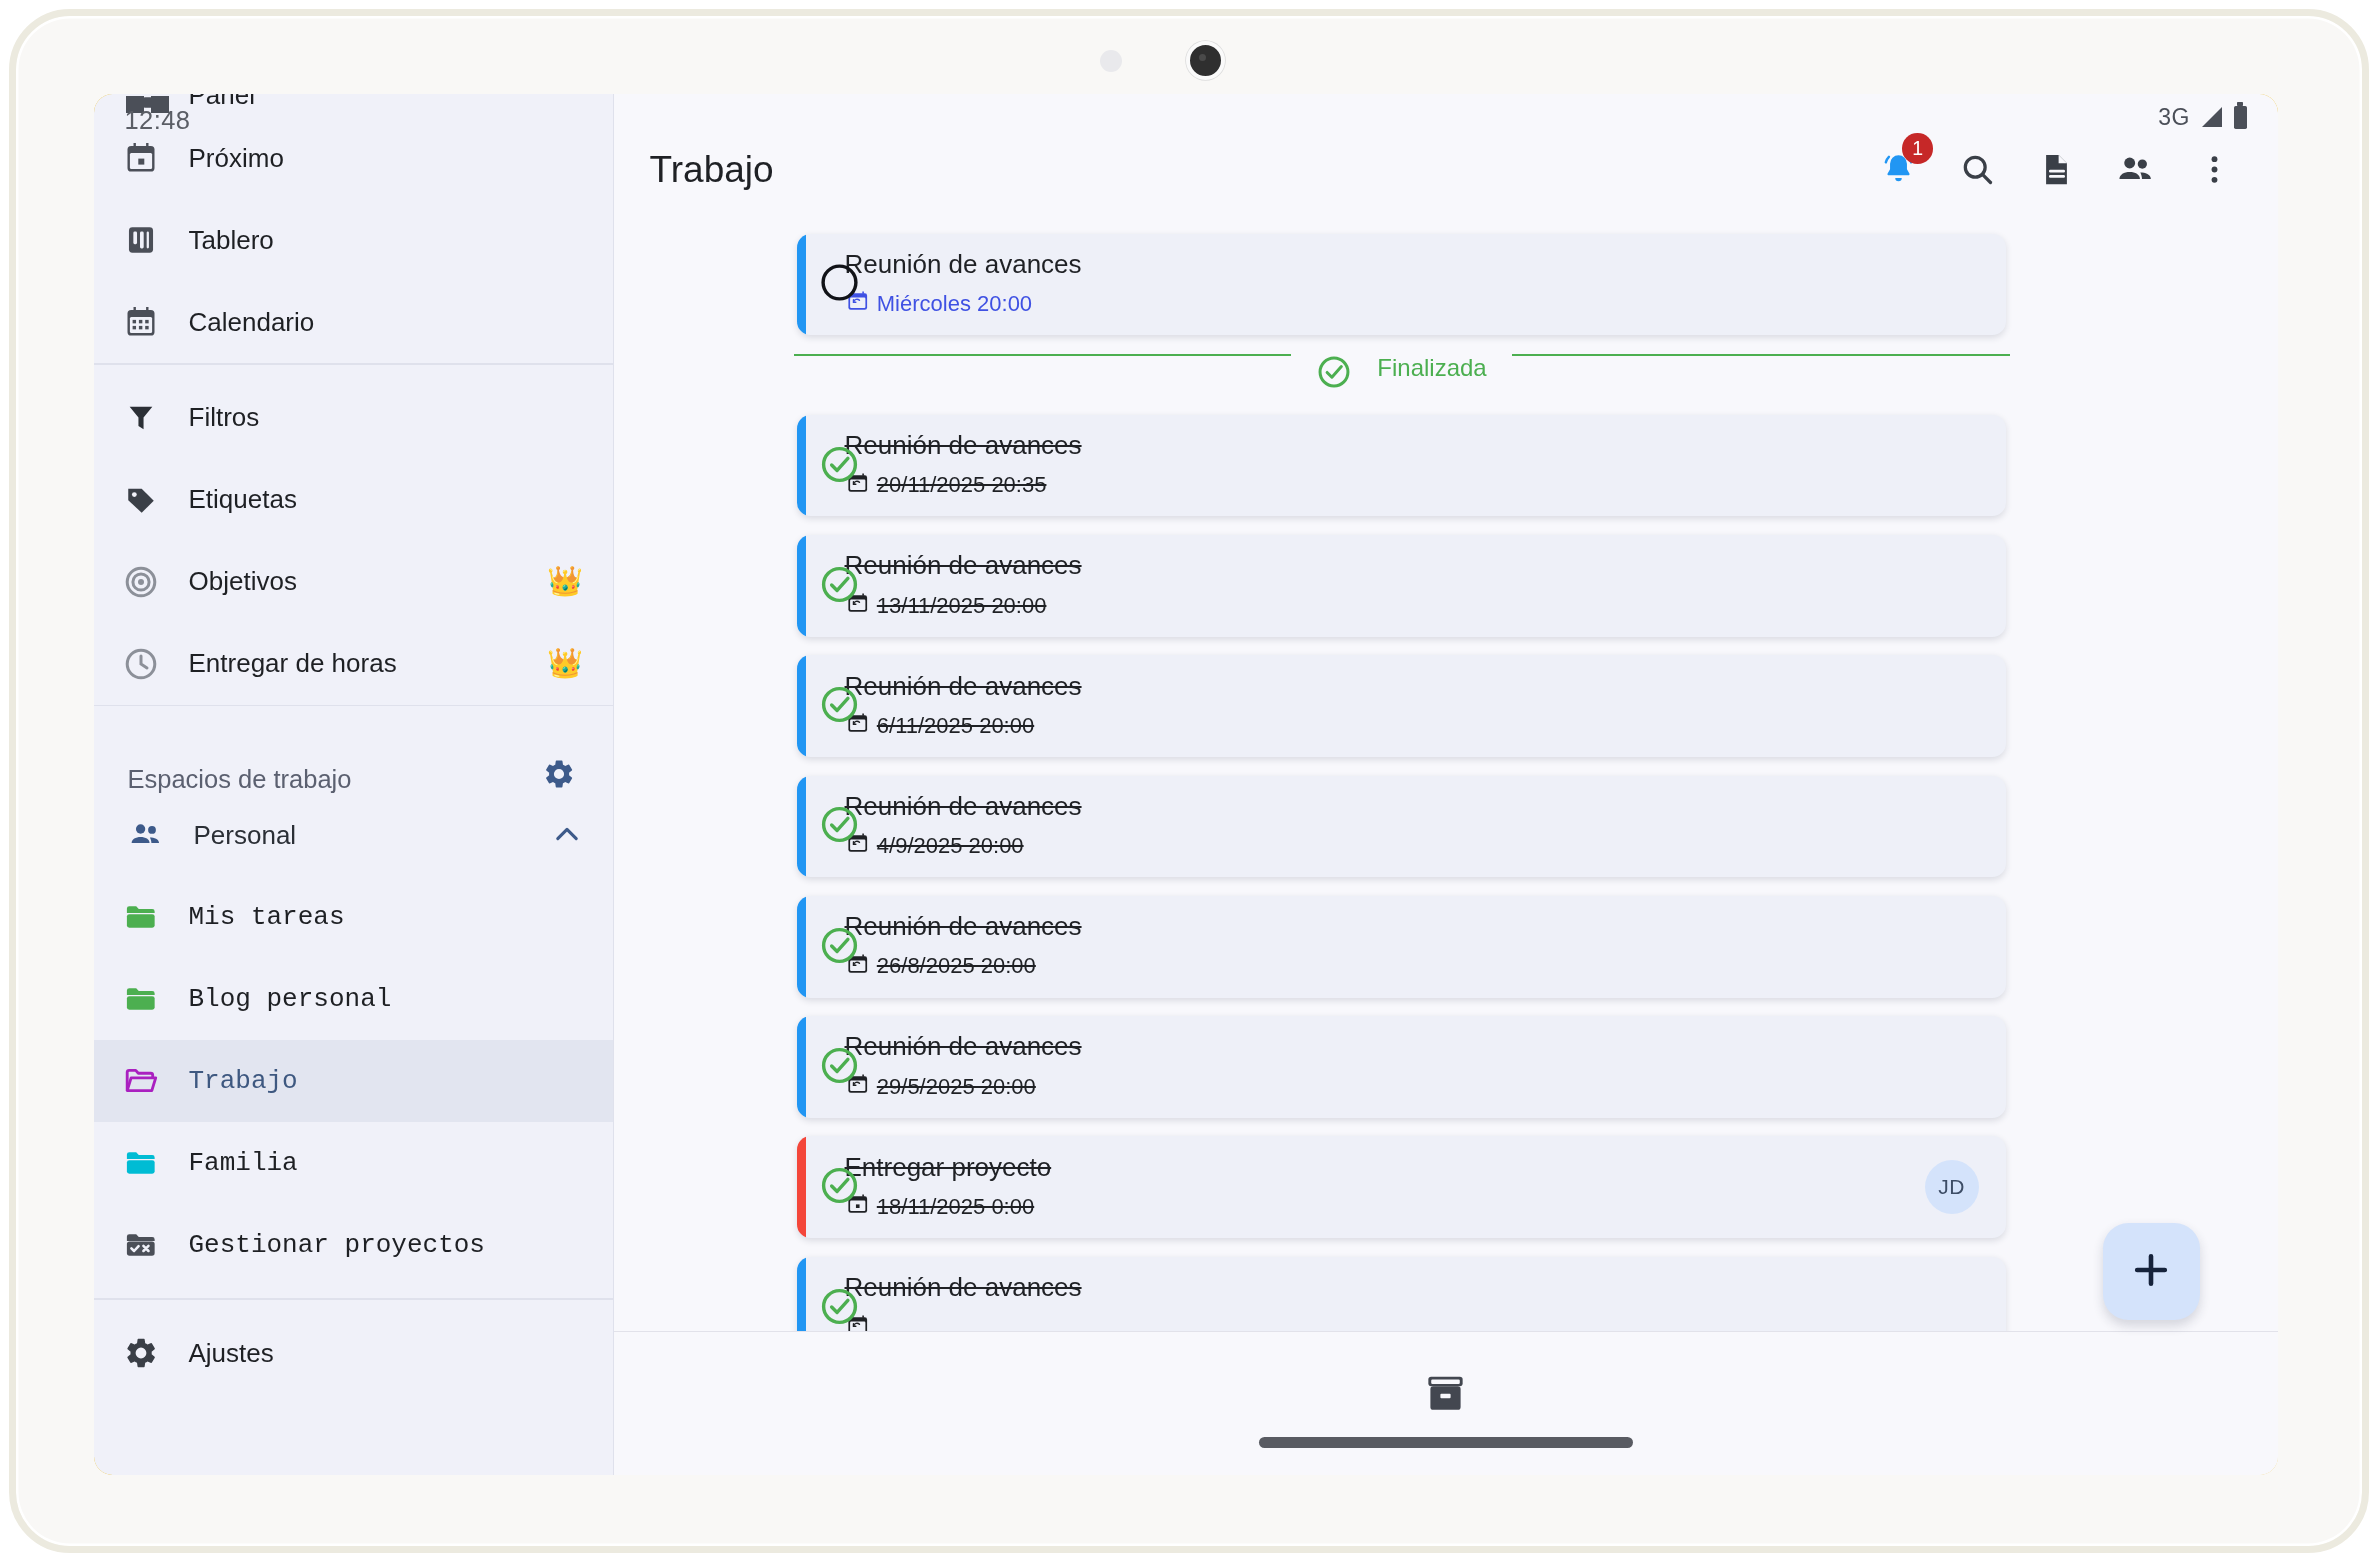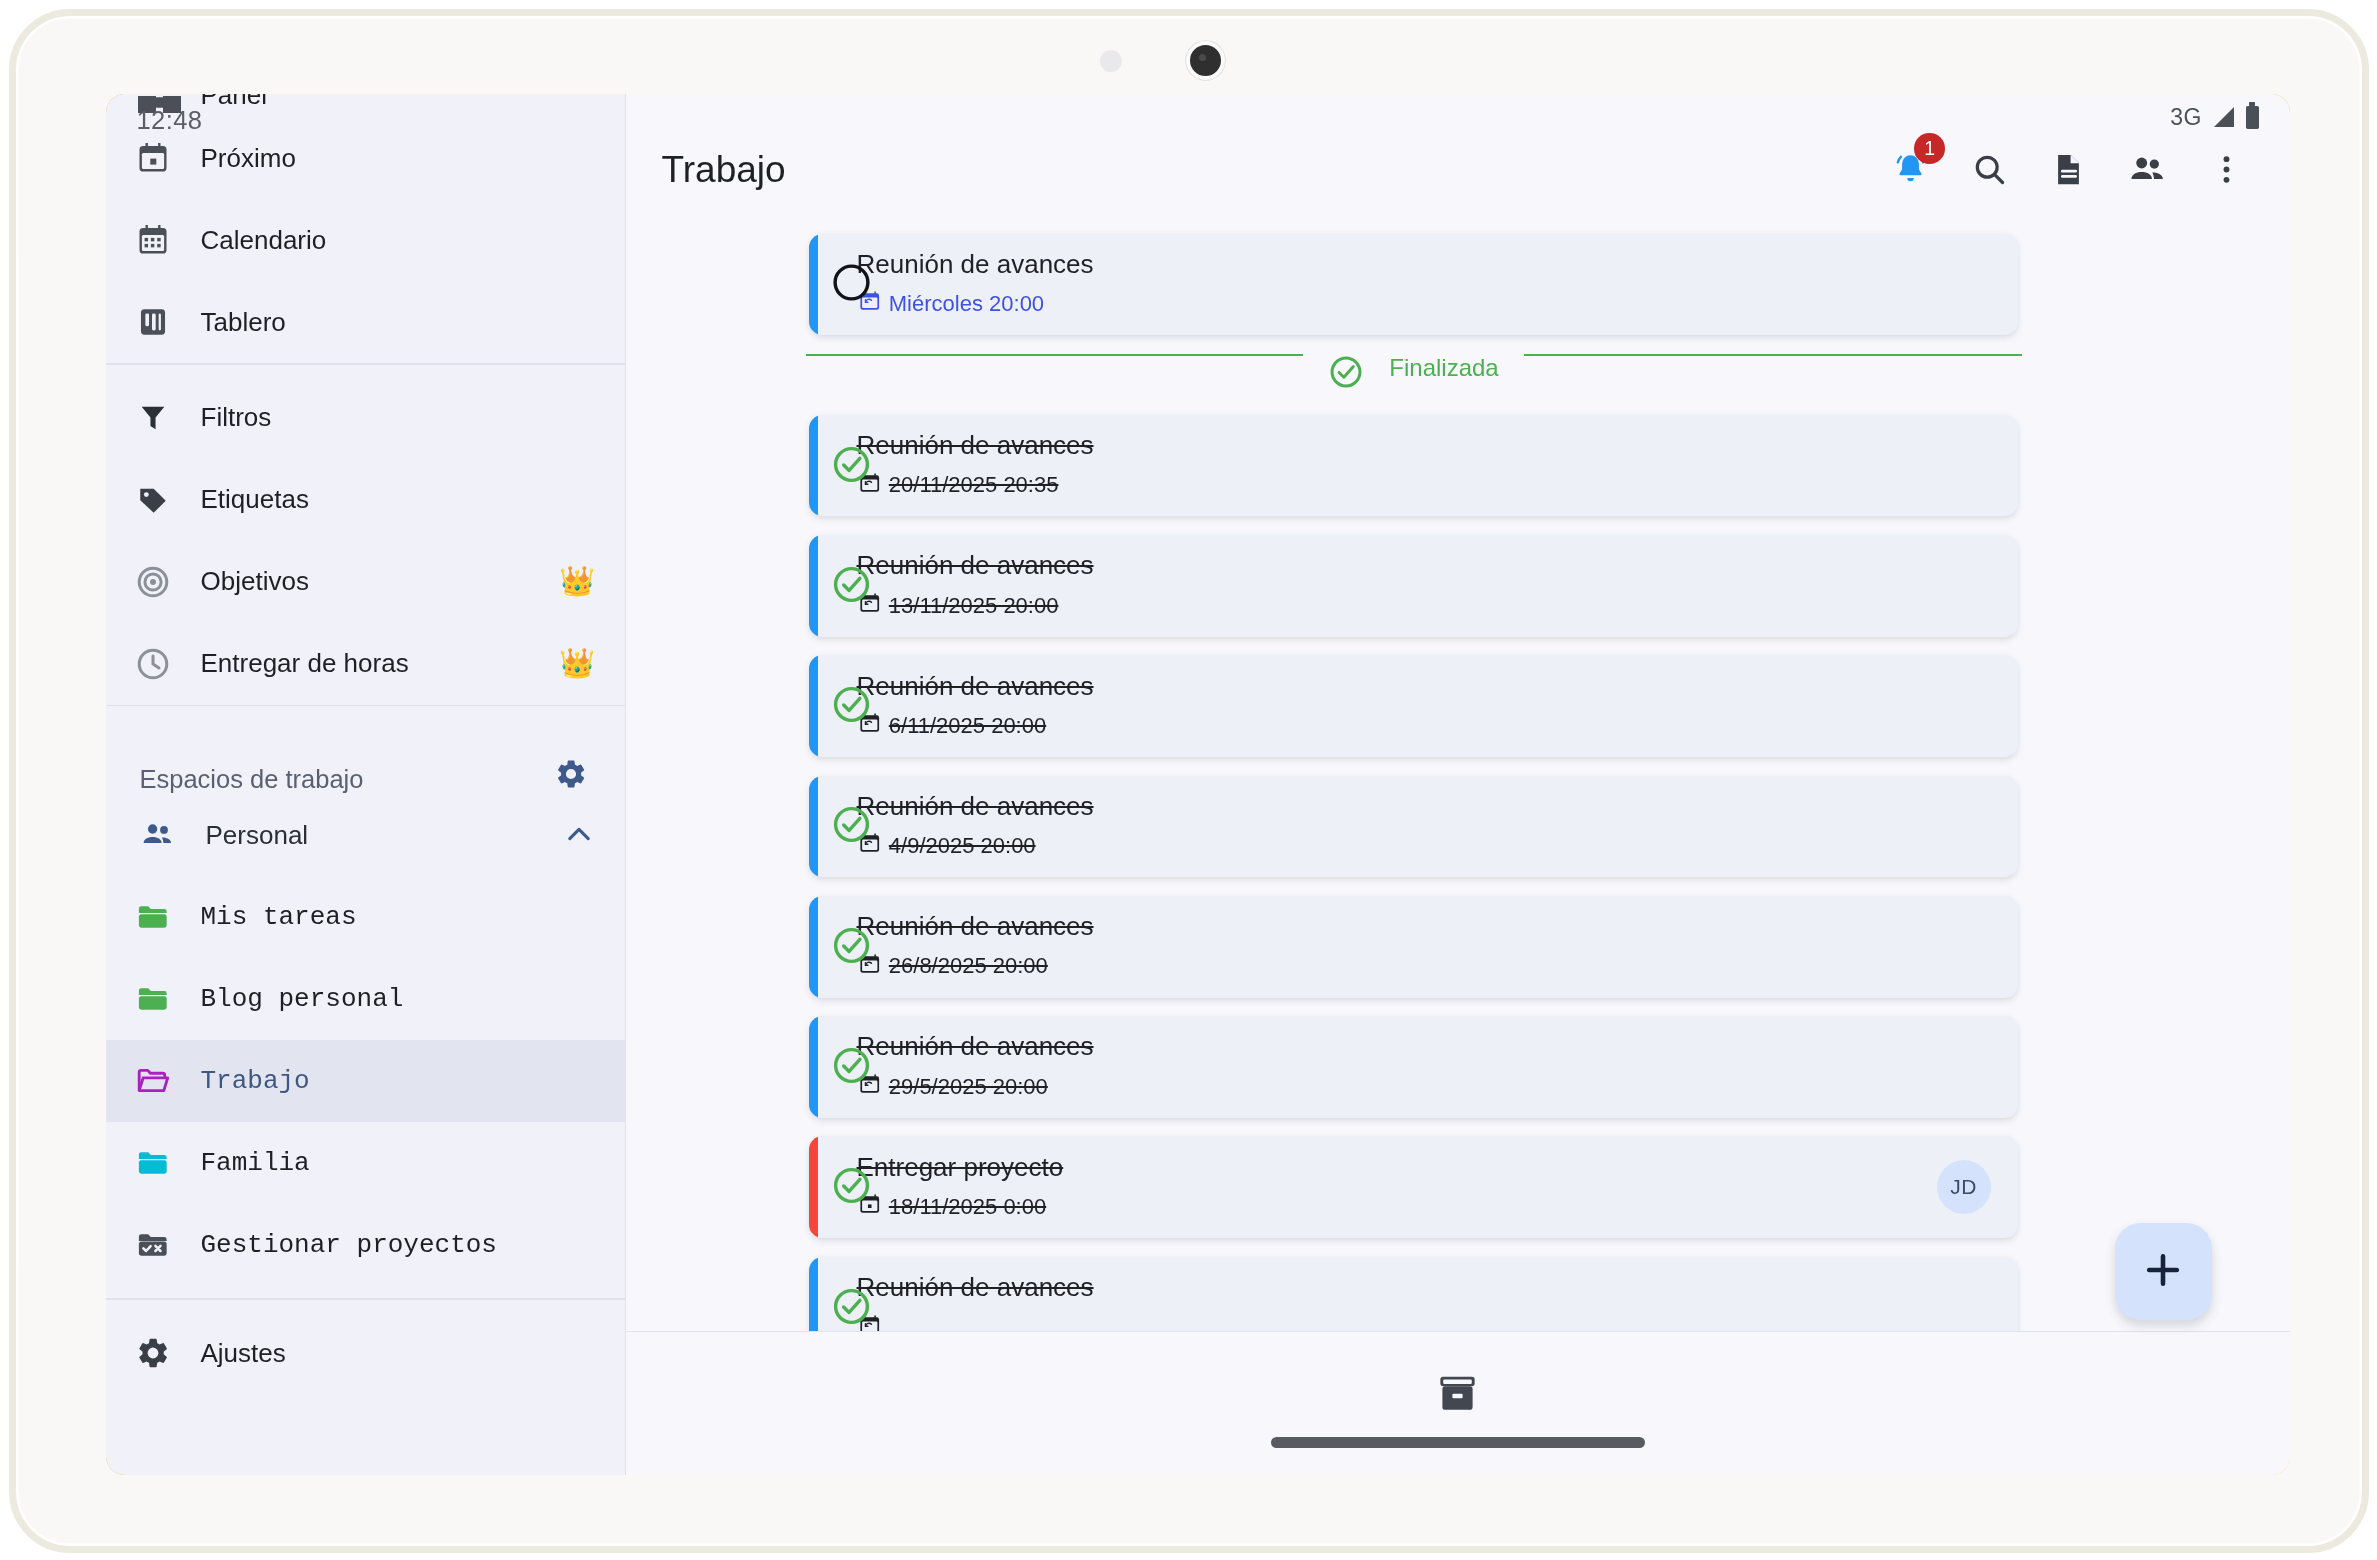--- a/index.html
+++ b/index.html
@@ -15,21 +15,21 @@
     position: absolute;
     left: 8.5px; top: 8.5px;
     width: 2360px; height: 1544px;
     background: #f9f8f6;
     border: 7.6px solid #eceadf;
     border-radius: 61px;
     box-shadow: 0 0 0 2.5px #ffffff inset;
   }
   #device-screen {
     position: absolute;
-    left: 90px; top: 78px;
+    left: 78px; top: 78px;
     width: 2184px; height: 1381px;
     background: #eab308;
     border-radius: 18.7px;
     overflow: hidden;
   }
   #camera-dot {
     position: absolute; left: 1084px; top: 34px;
     width: 22px; height: 22px; border-radius: 50%;
     background: #e9e9ec;
   }
@@ -247,48 +247,48 @@
                 <rect x="3" y="4" width="18" height="17" rx="2.4" fill="#4b4f58"></rect>
                 <rect x="4.6" y="8.6" width="14.8" height="10.8" rx="1" fill="#f0f1f9"></rect>
                 <rect x="10.2" y="12.4" width="4" height="4" fill="#4b4f58"></rect>
               </svg>
             </span>
             <span class="label">Próximo</span>
           </div>
 
           <div class="nav-item">
             <span class="ico">
+              <svg width="34" height="34" viewBox="0 0 24 24">
+                <rect x="3.5" y="3" width="17" height="18" rx="2.4" fill="#4b4f58"></rect>
+                <rect x="6.6" y="6" width="2.6" height="9" rx="1" fill="#f0f1f9"></rect>
+                <rect x="11.3" y="6" width="2.6" height="12" rx="1" fill="#f0f1f9"></rect>
+                <rect x="16" y="6" width="1.6" height="12" rx=".8" fill="#f0f1f9"></rect>
+              </svg>
+            </span>
+            <span class="label">Tablero</span>
+          </div>
+
+          <div class="nav-item">
+            <span class="ico">
               <svg width="36" height="36" viewBox="0 0 24 24">
                 <path fill="#4b4f58" d="M7 2h1.6v2H7zM15.4 2H17v2h-1.6z"></path>
                 <rect x="3" y="4" width="18" height="17" rx="2.4" fill="#4b4f58"></rect>
                 <rect x="4.6" y="8.6" width="14.8" height="10.8" rx="1" fill="#f0f1f9"></rect>
                 <g fill="#4b4f58">
                   <rect x="6.4" y="10.6" width="2.3" height="2.3"></rect>
                     <rect x="10.6" y="10.6" width="2.3" height="2.3"></rect>
                     <rect x="14.8" y="10.6" width="2.3" height="2.3"></rect>
                   <rect x="6.4" y="14.6" width="2.3" height="2.3"></rect>
                     <rect x="10.6" y="14.6" width="2.3" height="2.3"></rect>
                     <rect x="14.8" y="14.6" width="2.3" height="2.3"></rect>
                 </g>
               </svg>
             </span>
             <span class="label">Calendario</span>
           </div>
-
-          <div class="nav-item">
-            <span class="ico">
-              <svg width="34" height="34" viewBox="0 0 24 24">
-                <rect x="3.5" y="3" width="17" height="18" rx="2.4" fill="#4b4f58"></rect>
-                <rect x="6.6" y="6" width="2.6" height="9" rx="1" fill="#f0f1f9"></rect>
-                <rect x="11.3" y="6" width="2.6" height="12" rx="1" fill="#f0f1f9"></rect>
-                <rect x="16" y="6" width="1.6" height="12" rx=".8" fill="#f0f1f9"></rect>
-              </svg>
-            </span>
-            <span class="label">Tablero</span>
-          </div>
         </div>
 
         <div class="nav-divider"></div>
 
         <div class="nav-group" style="padding-top:12px;">
           <div class="nav-item">
             <span class="ico">
               <svg width="34" height="34" viewBox="0 0 24 24">
                   <path d="M4 4h16l-6.2 7.6V20l-3.6-2.4v-6z" fill="#2b2f36"></path>
                 </svg>

